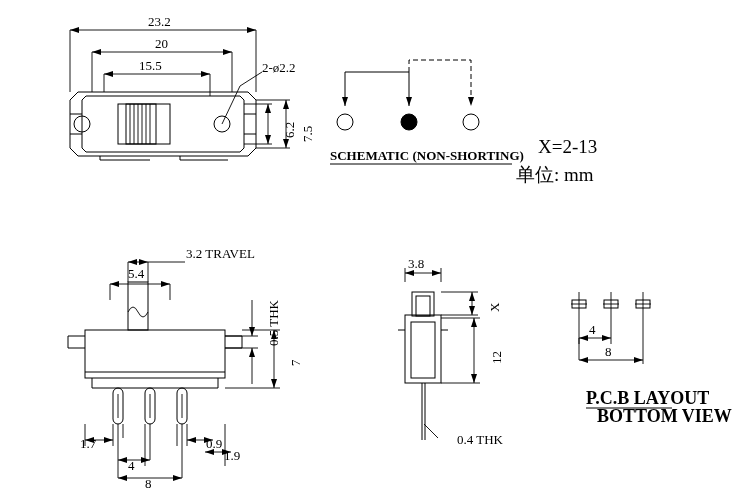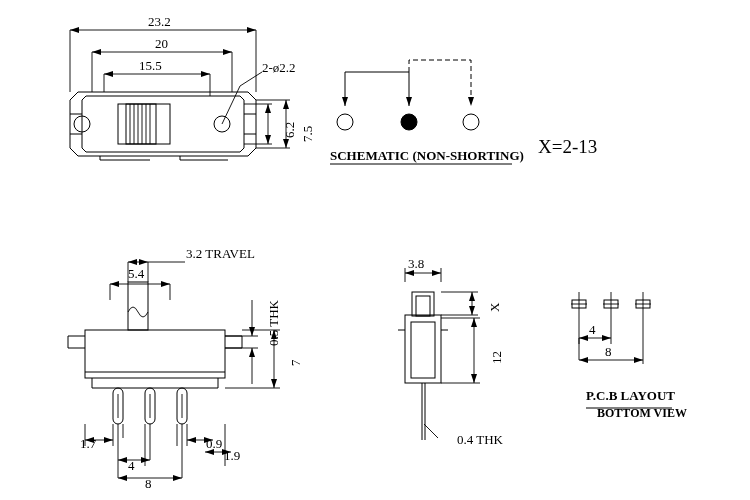--- a/index.html
+++ b/index.html
@@ -210,34 +210,35 @@
   <div class="lbl" style="left:148px; top:14px;">23.2</div>
   <div class="lbl" style="left:155px; top:36px;">20</div>
   <div class="lbl" style="left:139px; top:58px;">15.5</div>
   <div class="lbl" style="left:262px; top:60px;">2-ø2.2</div>
   <div class="lbl vert" style="left:300px; top:142px;">7.5</div>
   <div class="lbl vert" style="left:282px; top:138px;">6.2</div>
 
   <div class="lbl" style="left:330px; top:148px; font-weight:bold; font-size:13px;">SCHEMATIC (NON-SHORTING)</div>
 
   <div class="big" style="position:absolute; left:538px; top:136px;">X=2-13</div>
+  <div class="big" style="position:absolute; left:516px; top:162px;">单位: mm</div>
 
   <div class="lbl" style="left:186px; top:246px;">3.2 TRAVEL</div>
   <div class="lbl" style="left:128px; top:266px;">5.4</div>
   <div class="lbl vert" style="left:266px; top:346px;">0.5 THK</div>
   <div class="lbl vert" style="left:288px; top:366px;">7</div>
   <div class="lbl" style="left:80px; top:436px;">1.7</div>
   <div class="lbl" style="left:206px; top:436px;">0.9</div>
   <div class="lbl" style="left:224px; top:448px;">1.9</div>
   <div class="lbl" style="left:128px; top:458px;">4</div>
   <div class="lbl" style="left:145px; top:476px;">8</div>
 
   <div class="lbl" style="left:408px; top:256px;">3.8</div>
   <div class="lbl vert" style="left:487px; top:312px;">X</div>
   <div class="lbl vert" style="left:489px; top:364px;">12</div>
   <div class="lbl" style="left:437px; top:432px;margin-left:20px;">0.4 THK</div>
 
   <div class="lbl" style="left:589px; top:322px;">4</div>
   <div class="lbl" style="left:605px; top:344px;">8</div>
-  <div class="lbl" style="left:586px; top:388px; font-weight:bold; font-size:13px;">P.C.B LAYOUT</div>
-  <div class="lbl" style="left:597px; top:406px; font-weight:bold; font-size:12px;">BOTTOM VIEW</div>
+  <div class="lbl" style="left:586px; top:388px; font-weight:bold; font-size:18px;">P.C.B LAYOUT</div>
+  <div class="lbl" style="left:597px; top:406px; font-weight:bold; font-size:18px;">BOTTOM VIEW</div>
 
 </div>
 
 </body></html>

